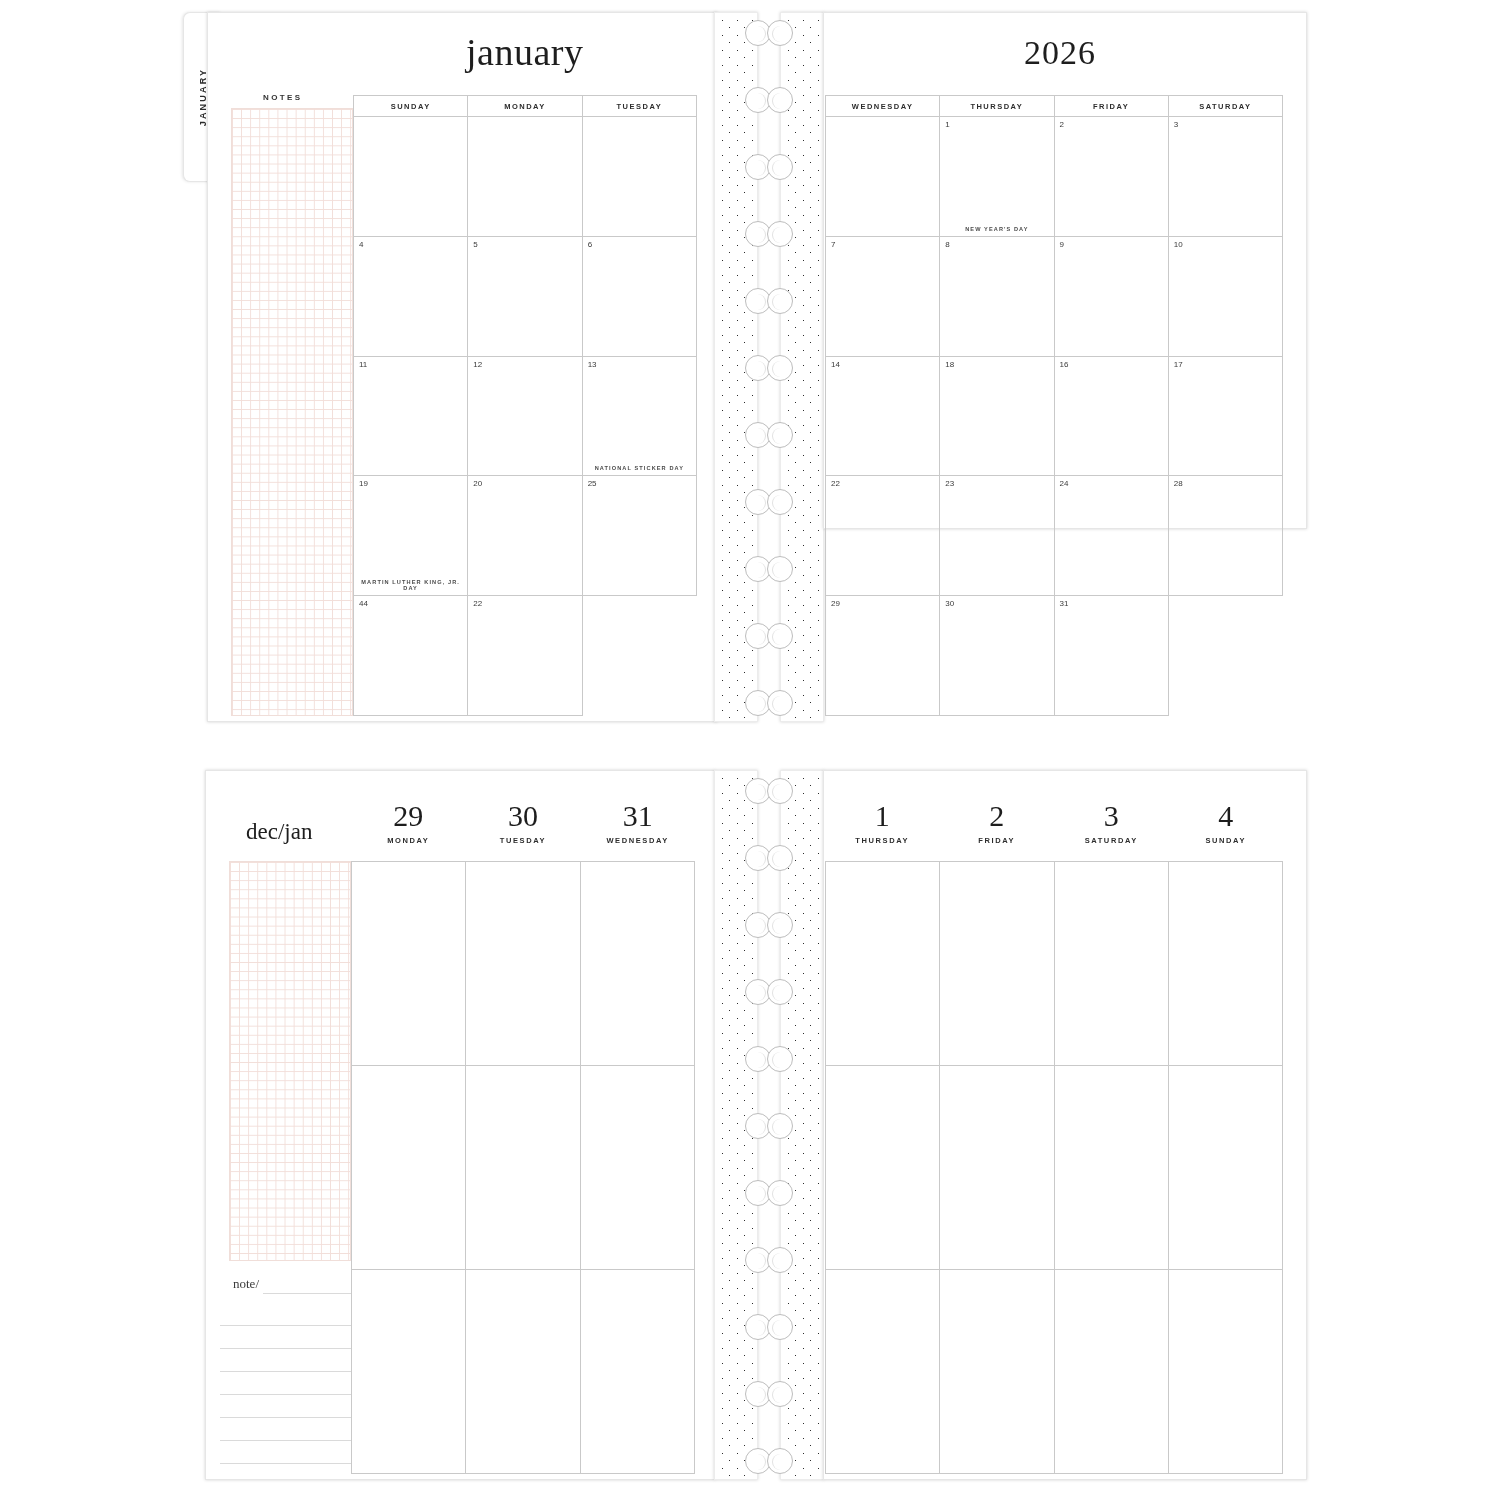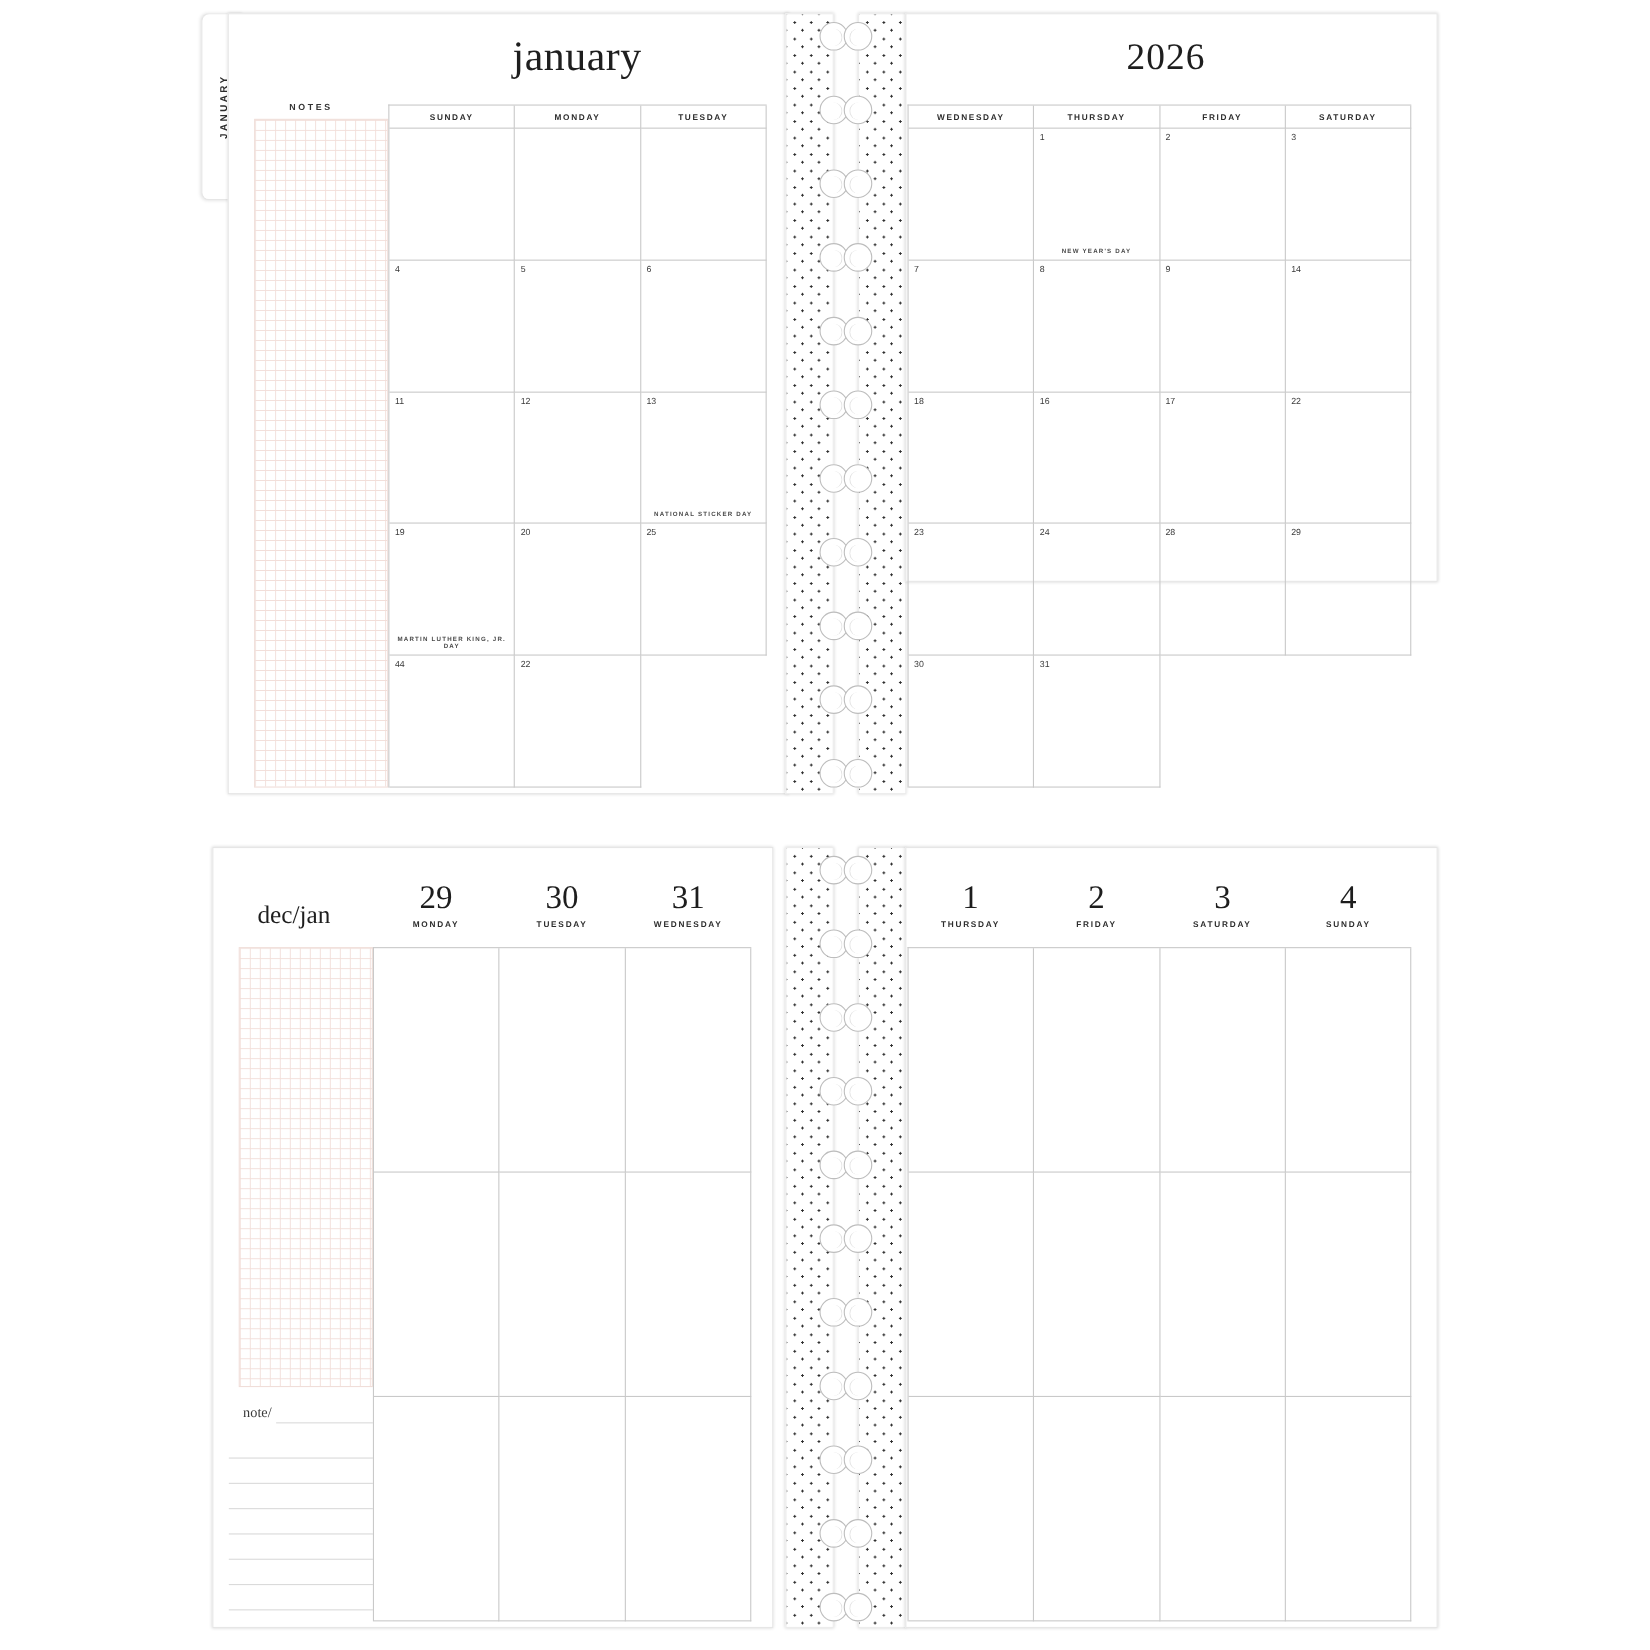--- a/index.html
+++ b/index.html
@@ -337,20 +337,23 @@
         <div class="dcell">
           <span class="dnum">7</span>
         </div>
         <div class="dcell">
           <span class="dnum">8</span>
         </div>
         <div class="dcell">
           <span class="dnum">9</span>
         </div>
         <div class="dcell">
+          <span class="dnum">10</span>
+        </div>
+        <div class="dcell">
           <span class="dnum">14</span>
         </div>
         <div class="dcell">
           <span class="dnum">18</span>
         </div>
         <div class="dcell">
           <span class="dnum">16</span>
         </div>
         <div class="dcell">
           <span class="dnum">17</span>
@@ -375,21 +378,21 @@
         </div>
         <div class="dcell">
           <span class="dnum">31</span>
         </div>
       </div>
   </div>
 </div>
 
 <div class="page" style="left:0;top:750px;width:1500px;height:750px;">
 
-  <div class="sheet" style="left:193px;top:20px;width:510px;height:710px;">
+  <div class="sheet" style="left:205px;top:20px;width:510px;height:710px;">
 
     <div class="wk-title" style="left:40px;top:48px;">dec/jan</div>
 
     <div class="grid-panel" style="left:23px;top:90px;width:122px;height:400px;"></div>
 
     <div class="note-slash" style="left:14px;top:505px;">note/</div>
     <div style="position:absolute;left:57px;top:522px;width:88px;border-bottom:1px solid #dadada;"></div>
 
     <div class="note-lines" id="note-lines-weekly" style="left:14px;top:532px;width:131px;">
         <div class="ln"></div>

